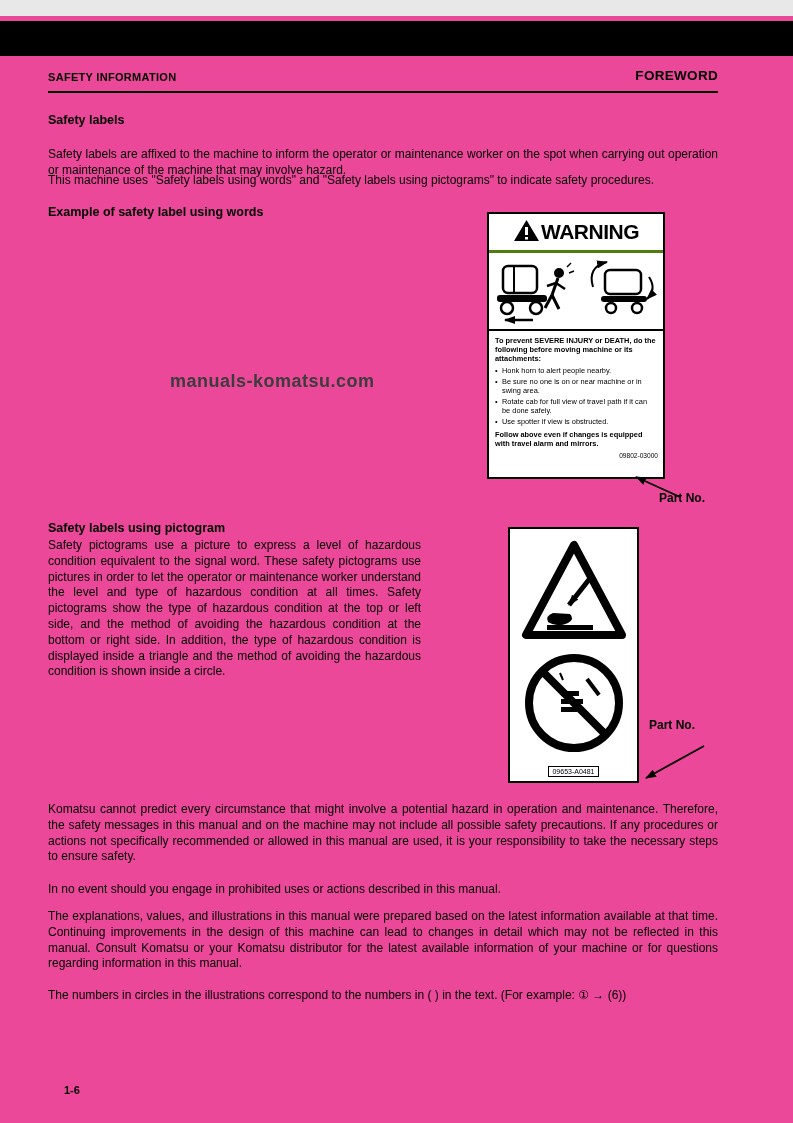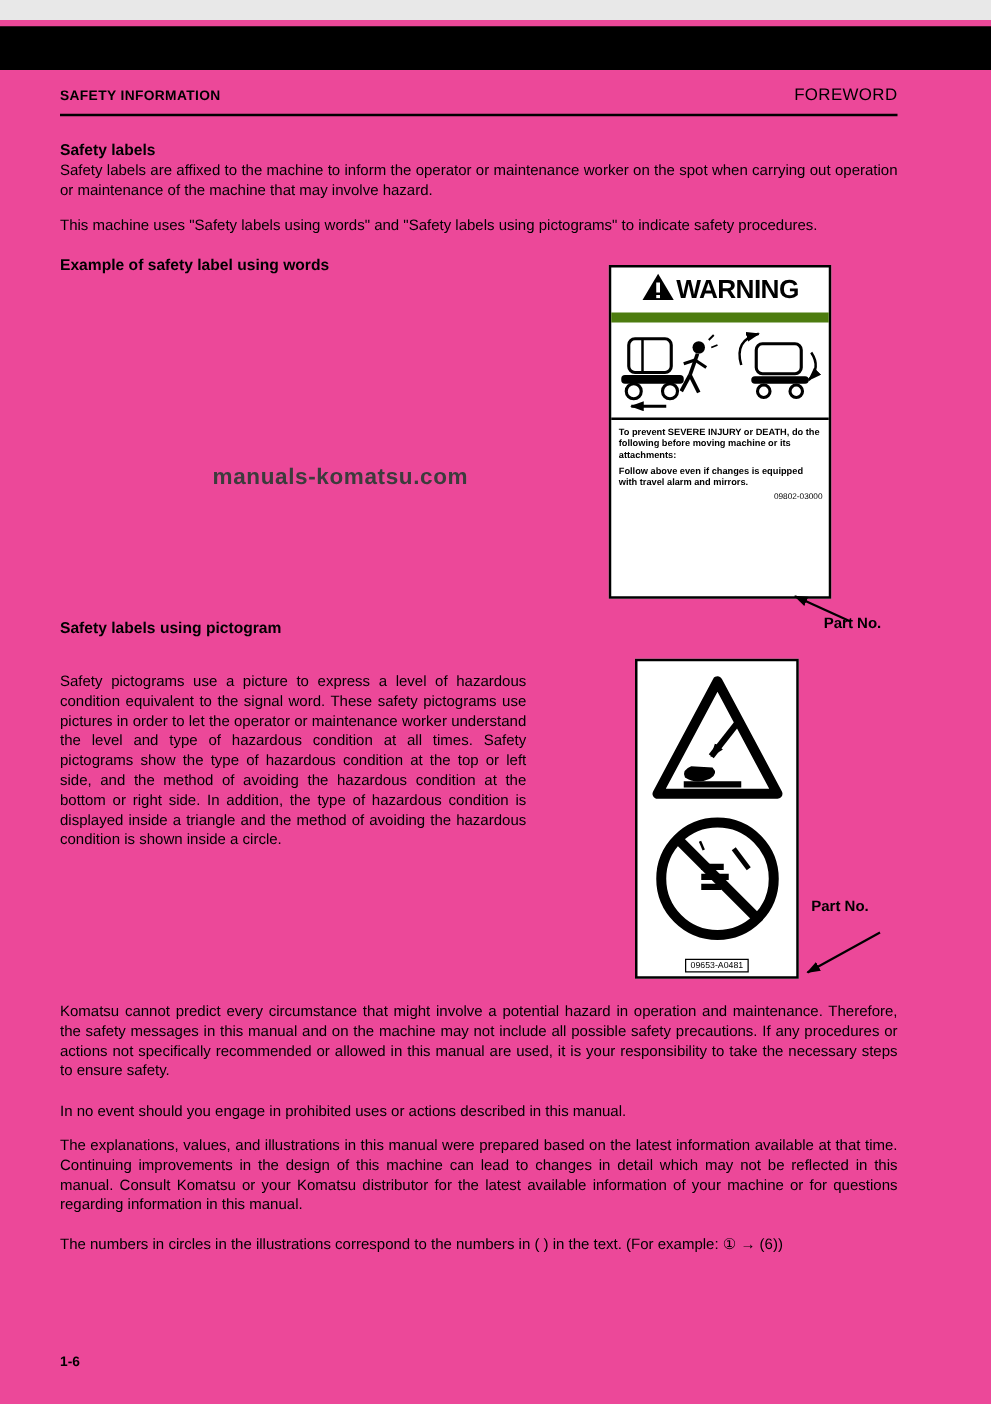--- a/index.html
+++ b/index.html
@@ -5,29 +5,29 @@
   html,body{margin:0;padding:0;background:#e8e8e8;}
   .page{
     position:relative;width:793px;height:1123px;background:#ec4899;
     font-family:"Liberation Sans",sans-serif;color:#000;overflow:hidden;
     margin:16px auto;
   }
   .abs{position:absolute;}
   .topbar{left:0;top:5px;width:793px;height:35px;background:#000;}
   .header-row{left:48px;top:52px;width:670px;display:flex;justify-content:space-between;align-items:flex-end;}
   .header-left{font-size:11px;font-weight:bold;letter-spacing:.3px;}
-  .header-right{font-size:13.5px;font-weight:normal;letter-spacing:.3px;}
+  .header-right{font-size:13.5px;font-weight:bold;letter-spacing:.3px;}
   .rule{left:48px;top:75px;width:670px;height:2px;background:#000;}
   .h-bold{font-size:12.5px;font-weight:bold;}
   .para{font-size:12px;line-height:15.8px;text-align:justify;}
   .watermark{font-size:18px;font-weight:bold;color:#3c3c3c;letter-spacing:.5px;}
   .partno{font-size:12px;font-weight:bold;}
   
   .wlabel{left:487px;top:196px;width:178px;height:267px;border:2px solid #000;background:#fff;box-sizing:border-box;}
-  .wl-title{height:36px;border-bottom:8px solid #4d7c0f;display:flex;align-items:center;justify-content:center;gap:1px;}
+  .wl-title{height:36px;border-bottom:3px solid #4d7c0f;display:flex;align-items:center;justify-content:center;gap:1px;}
   .wl-title-text{font-size:21px;font-weight:bold;letter-spacing:-.5px;}
   .wl-pict{height:76px;border-bottom:2px solid #000;}
   .wl-text{padding:5px 6px 0 6px;font-size:7.4px;line-height:9px;}
   .wl-intro{font-weight:bold;margin-bottom:3px;}
   .wl-bullets{list-style:none;margin:0;padding:0;}
   .wl-bullets li{position:relative;padding-left:7px;margin-bottom:2px;}
   .wl-bullets li::before{content:"\2022";position:absolute;left:0;top:0;}
   .wl-outro{font-weight:bold;margin-top:4px;}
   .wl-pn{font-size:6.6px;text-align:right;padding:4px 5px 0 0;}
   
@@ -50,21 +50,21 @@
 
   <div class="abs topbar"></div>
 
   <div class="abs header-row">
     <span class="header-left">SAFETY INFORMATION</span>
     <span class="header-right">FOREWORD</span>
   </div>
   <div class="abs rule"></div>
 
   <div class="abs h-bold" style="left:48px;top:97px;">Safety labels</div>
-  <div class="abs para" style="left:48px;top:113px;width:670px;">Safety labels are affixed to the machine to inform the operator or maintenance worker on the spot when carrying out operation or maintenance of the machine that may involve hazard.</div>
+  <div class="abs para" style="left:48px;top:131px;width:670px;">Safety labels are affixed to the machine to inform the operator or maintenance worker on the spot when carrying out operation or maintenance of the machine that may involve hazard.</div>
   <div class="abs para" style="left:48px;top:157px;width:670px;">This machine uses "Safety labels using words" and "Safety labels using pictograms" to indicate safety procedures.</div>
 
   <div class="abs h-bold" style="left:48px;top:189px;">Example of safety label using words</div>
 
   <div class="abs wlabel">
     <div class="wl-title">
       <span>
         <svg width="27" height="23" viewBox="0 0 27 23">
           <polygon points="13.5,1 1,22 26,22" fill="#000"></polygon>
           <rect x="12" y="8" width="3" height="8" fill="#fff"></rect>
@@ -95,33 +95,39 @@
         <rect x="116" y="17" width="36" height="24" rx="5" fill="none" stroke="#000" stroke-width="2.5"></rect>
         <rect x="112" y="43" width="46" height="6" rx="3" fill="#000"></rect>
         <circle cx="122" cy="55" r="5" fill="none" stroke="#000" stroke-width="2.5"></circle>
         <circle cx="148" cy="55" r="5" fill="none" stroke="#000" stroke-width="2.5"></circle>
         <path d="M104 34 Q98 14 118 9" fill="none" stroke="#000" stroke-width="2" marker-end="url(#ah)"></path>
         <path d="M160 24 Q168 36 158 46" fill="none" stroke="#000" stroke-width="2" marker-end="url(#ah)"></path>
       </svg>
     </div>
     <div class="wl-text">
       <div class="wl-intro">To prevent SEVERE INJURY or DEATH, do the following before moving machine or its attachments:</div>
+      <ul class="wl-bullets">
+        <li>Honk horn to alert people nearby.</li>
+        <li>Be sure no one is on or near machine or in swing area.</li>
+        <li>Rotate cab for full view of travel path if it can be done safely.</li>
+        <li>Use spotter if view is obstructed.</li>
+      </ul>
       <div class="wl-outro">Follow above even if changes is equipped with travel alarm and mirrors.</div>
     </div>
     <div class="wl-pn">09802-03000</div>
   </div>
 
   <div class="abs watermark" style="left:170px;top:355px;">manuals-komatsu.com</div>
 
   <svg class="abs" style="left:616px;top:450px;" width="74" height="36" viewBox="0 0 74 36">
     <line x1="64" y1="31" x2="20" y2="11" stroke="#000" stroke-width="1.8" marker-end="url(#ah)"></line>
   </svg>
   <div class="abs partno" style="left:659px;top:475px;">Part No.</div>
 
-  <div class="abs h-bold" style="left:48px;top:479px;text-align:right;">Safety labels using pictogram</div>
+  <div class="abs h-bold" style="left:48px;top:505px;text-align:right;">Safety labels using pictogram</div>
   <div class="abs para" style="left:48px;top:522px;width:373px;">Safety pictograms use a picture to express a level of hazardous condition equivalent to the signal word. These safety pictograms use pictures in order to let the operator or maintenance worker understand the level and type of hazardous condition at all times. Safety pictograms show the type of hazardous condition at the top or left side, and the method of avoiding the hazardous condition at the bottom or right side. In addition, the type of hazardous condition is displayed inside a triangle and the method of avoiding the hazardous condition is shown inside a circle.</div>
 
   <div class="abs plabel">
     <svg width="119" height="228" viewBox="0 0 119 228">
 
       <polygon points="59,12 11,102 107,102" fill="#fff" stroke="#000" stroke-width="8" stroke-linejoin="round"></polygon>
 
       <line x1="76" y1="44" x2="54" y2="72" stroke="#000" stroke-width="5" marker-end="url(#ah)"></line>
       <path d="M38 80 q-8 3 -5 9 q9 6 20 1 q7 -4 2 -9 z" fill="#000"></path>
       <rect x="32" y="92" width="46" height="5" fill="#000"></rect>
@@ -139,15 +145,15 @@
   <div class="abs partno" style="left:649px;top:702px;">Part No.</div>
   <svg class="abs" style="left:632px;top:716px;" width="82" height="56" viewBox="0 0 82 56">
     <line x1="72" y1="14" x2="14" y2="46" stroke="#000" stroke-width="1.8" marker-end="url(#ah)"></line>
   </svg>
 
   <div class="abs para" style="left:48px;top:786px;width:670px;">Komatsu cannot predict every circumstance that might involve a potential hazard in operation and maintenance. Therefore, the safety messages in this manual and on the machine may not include all possible safety precautions. If any procedures or actions not specifically recommended or allowed in this manual are used, it is your responsibility to take the necessary steps to ensure safety.</div>
   <div class="abs para" style="left:48px;top:866px;width:670px;">In no event should you engage in prohibited uses or actions described in this manual.</div>
   <div class="abs para" style="left:48px;top:893px;width:670px;">The explanations, values, and illustrations in this manual were prepared based on the latest information available at that time. Continuing improvements in the design of this machine can lead to changes in detail which may not be reflected in this manual. Consult Komatsu or your Komatsu distributor for the latest available information of your machine or for questions regarding information in this manual.</div>
   <div class="abs para" style="left:48px;top:972px;width:670px;">The numbers in circles in the illustrations correspond to the numbers in ( ) in the text. (For example: ① → (6))</div>
 
-  <div class="abs footer-pn" style="left:48px;top:1068px;">1-6</div>
+  <div class="abs footer-pn" style="left:64px;top:1068px;">1-6</div>
 
 </div>
 
 </body></html>

